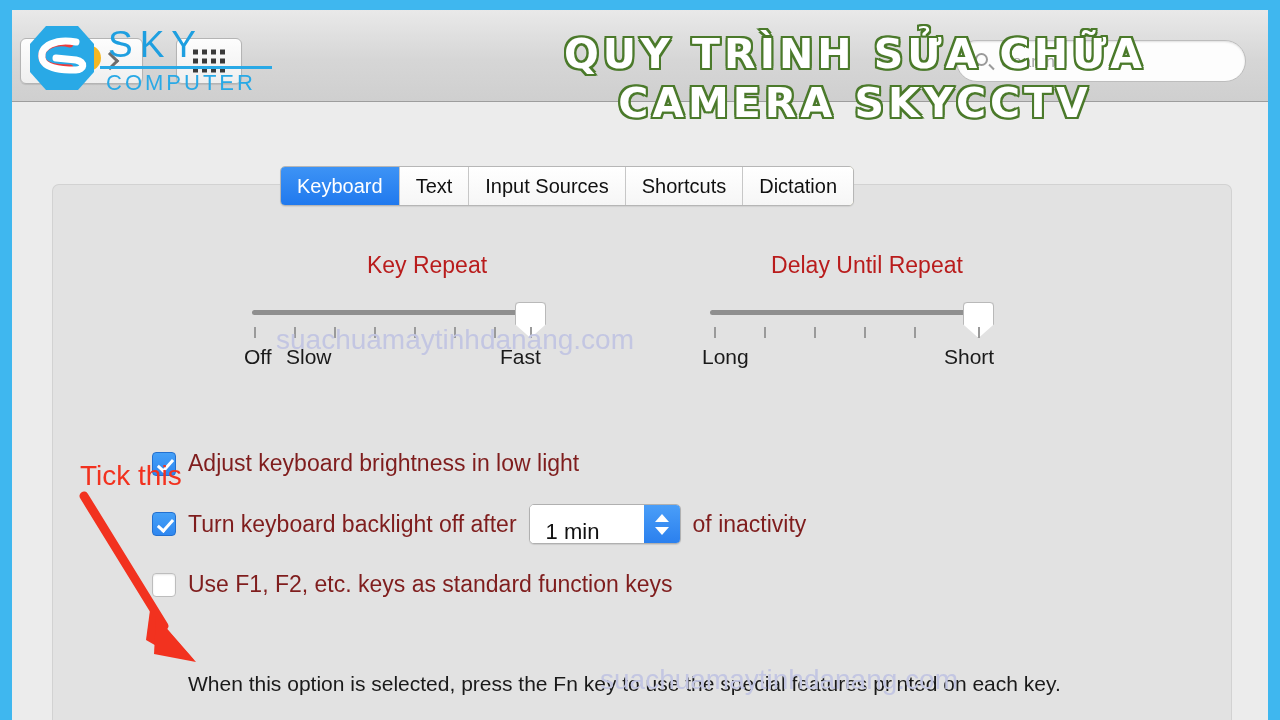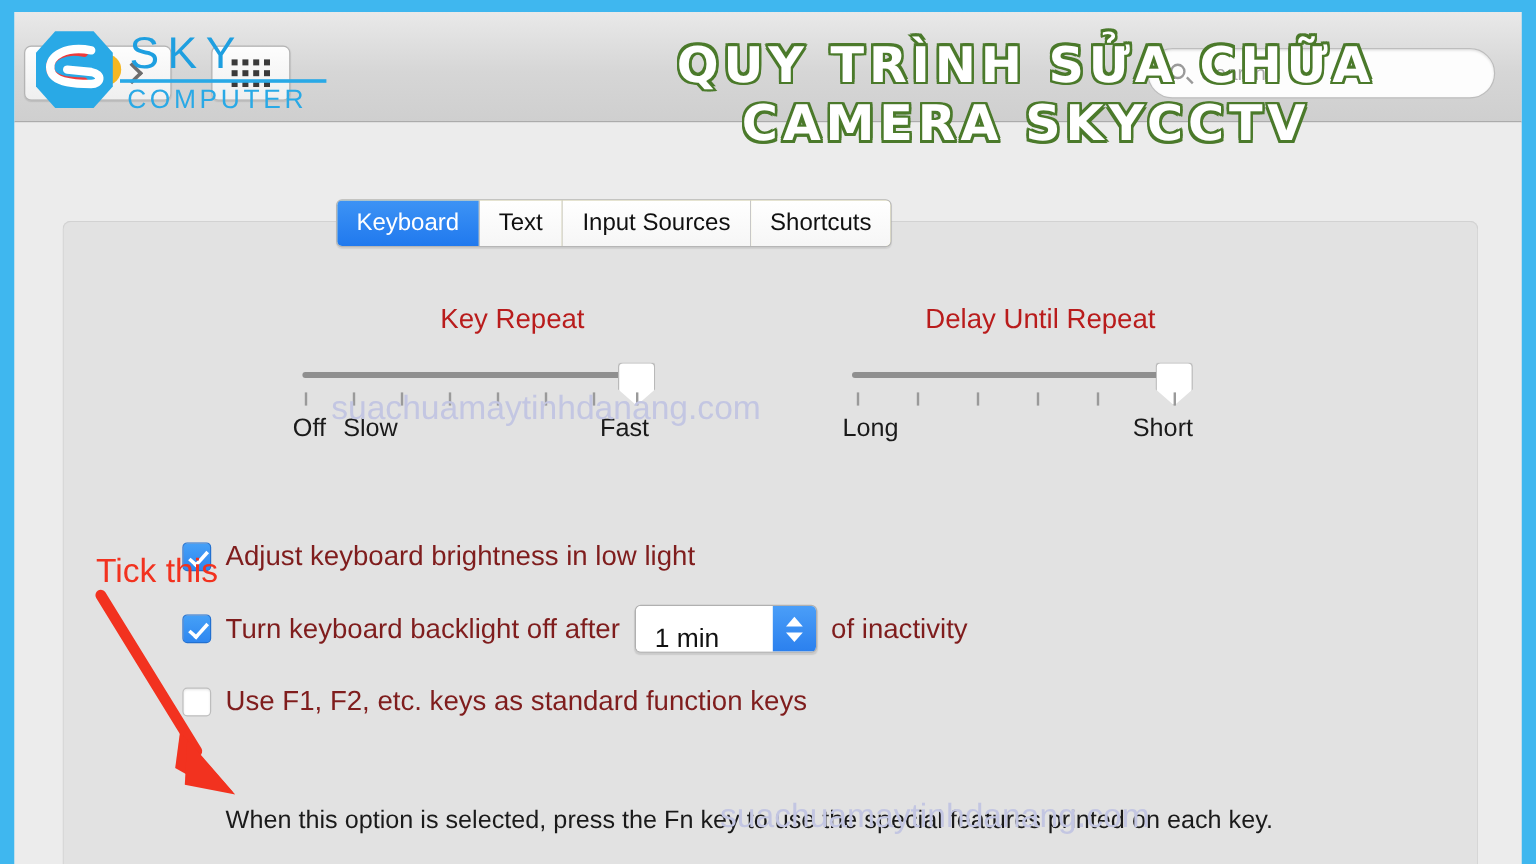--- a/index.html
+++ b/index.html
@@ -399,20 +399,21 @@
 
     <div id="content">
 
       <div id="prefs-pane"></div>
 
       <div id="tab-bar">
         <div class="tab active">Keyboard</div>
         <div class="tab">Text</div>
         <div class="tab">Input Sources</div>
         <div class="tab">Shortcuts</div>
+        <div class="tab">Dictation</div>
       </div>
 
       <div class="watermark" id="watermark-1">suachuamaytinhdanang.com</div>
       <div class="watermark" id="watermark-2">suachuamaytinhdanang.com</div>
 
       <div class="slider-group" id="key-repeat-group">
         <div class="slider-title">Key Repeat</div>
         <div class="slider-track-wrap">
           <div class="slider-track" style="left:10px; right:30px; width:280px;"></div>
           <div class="slider-knob" style="left:273px;"></div>

